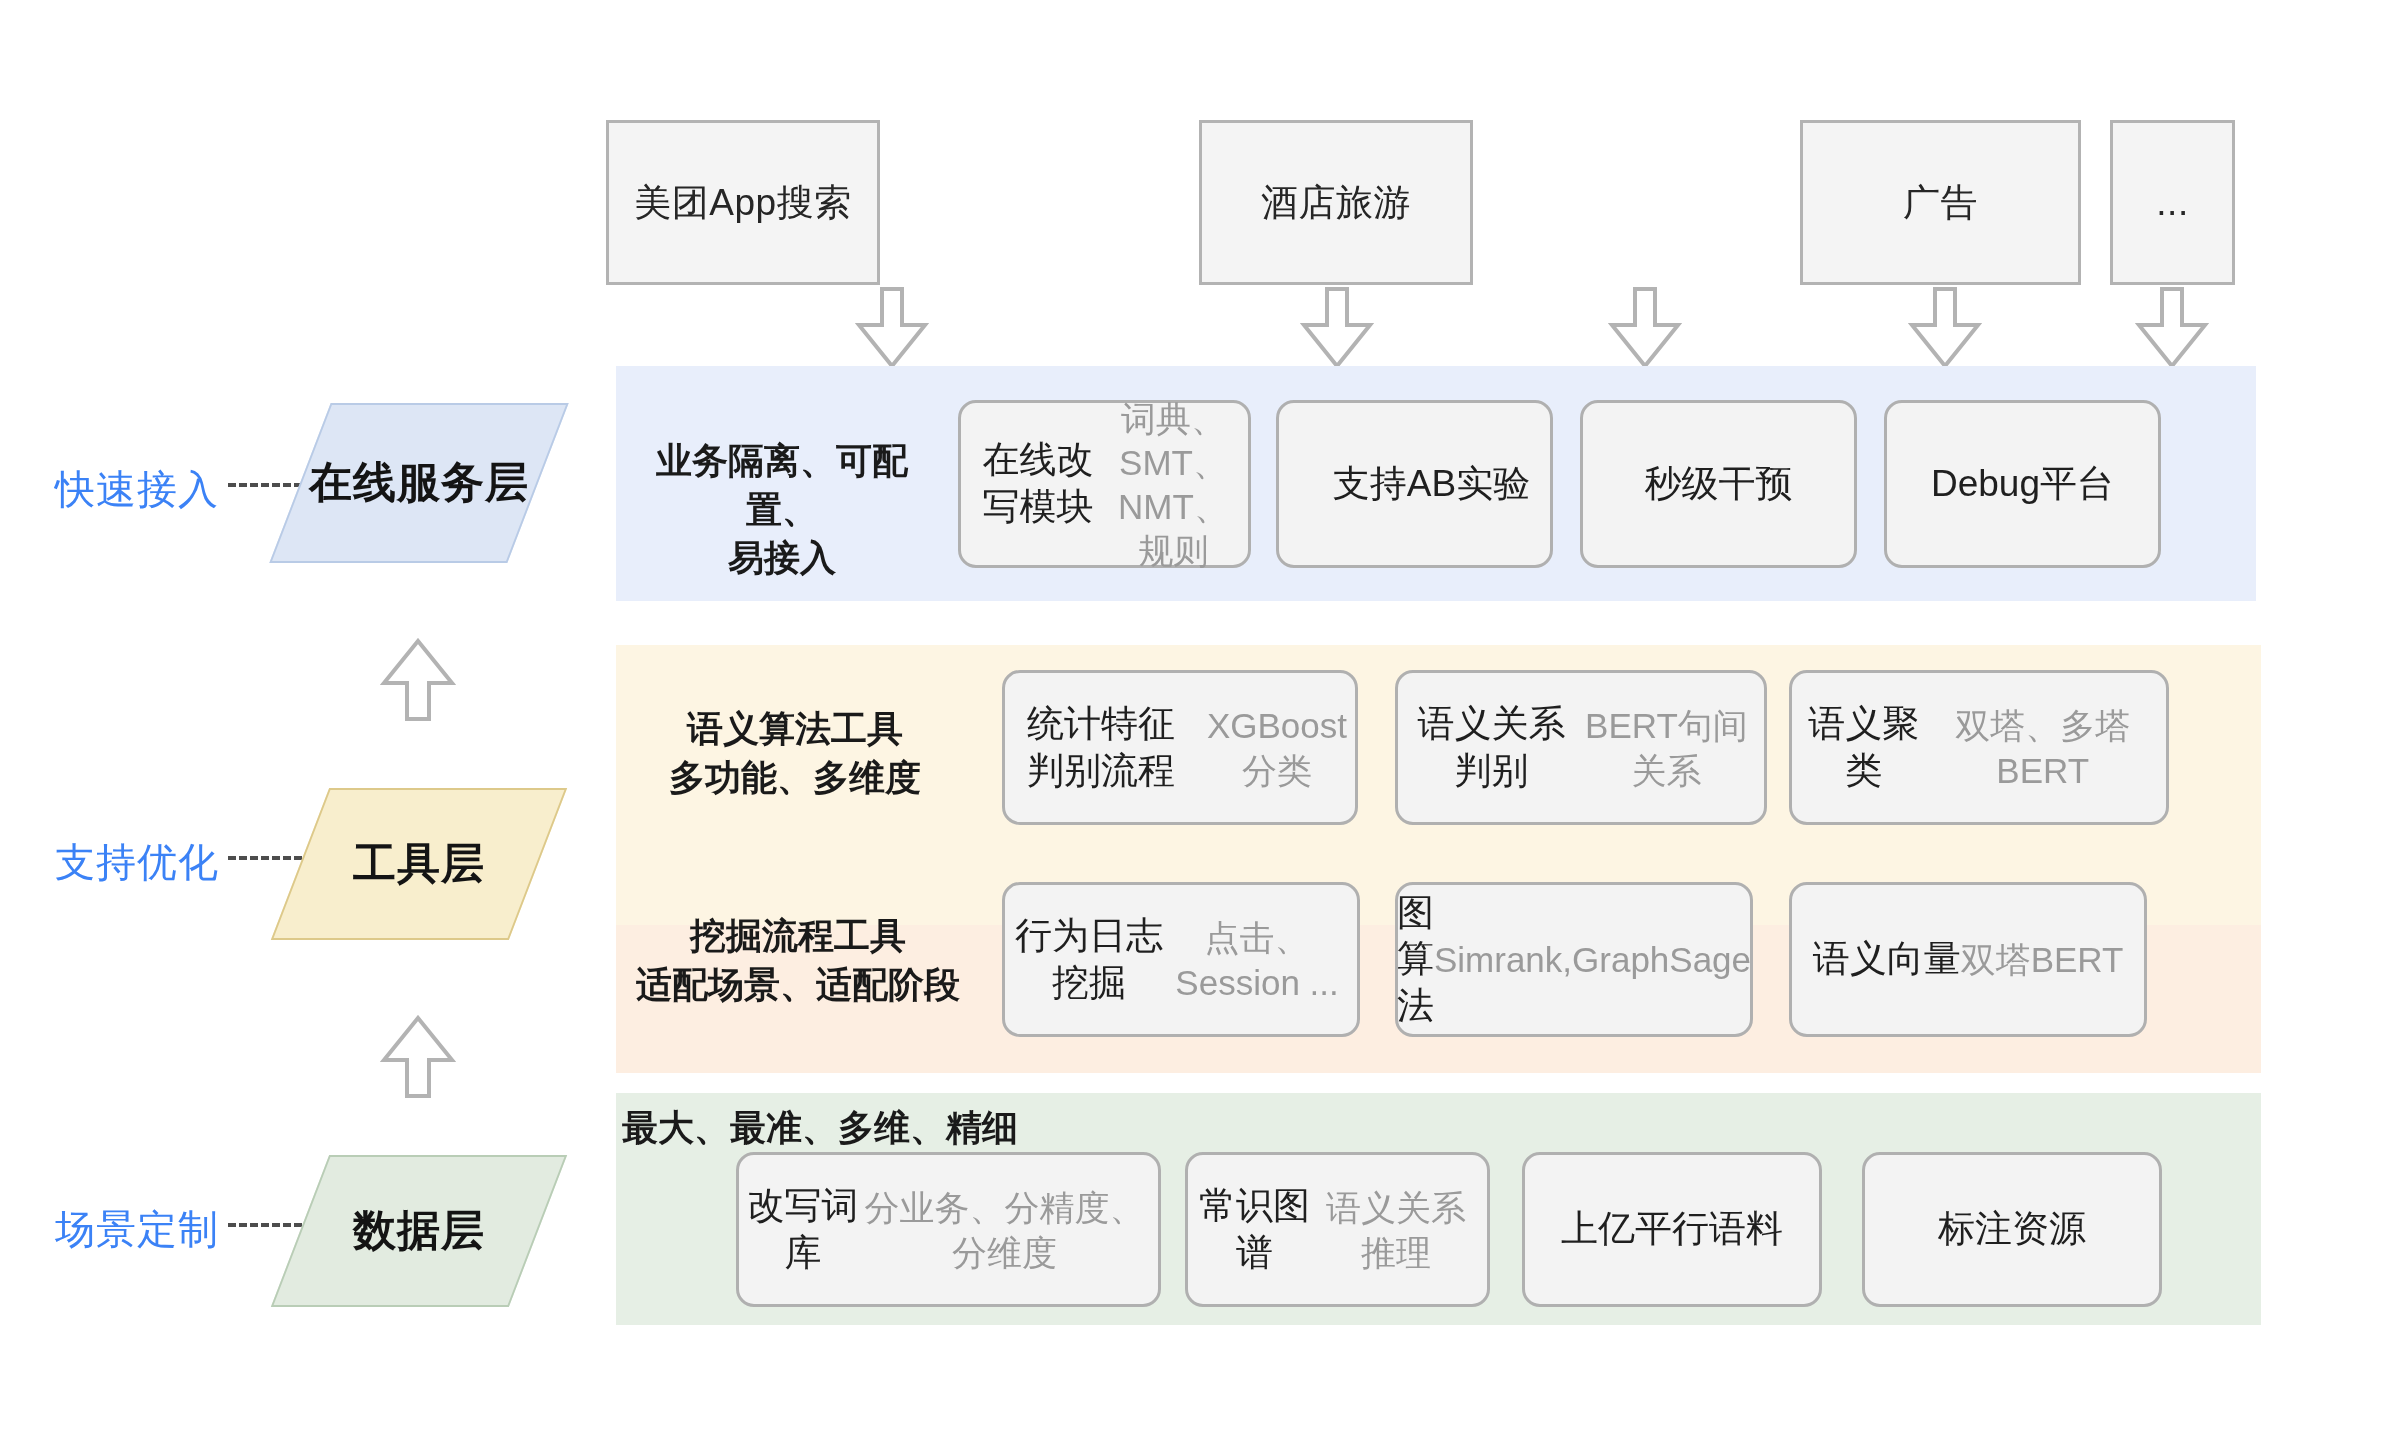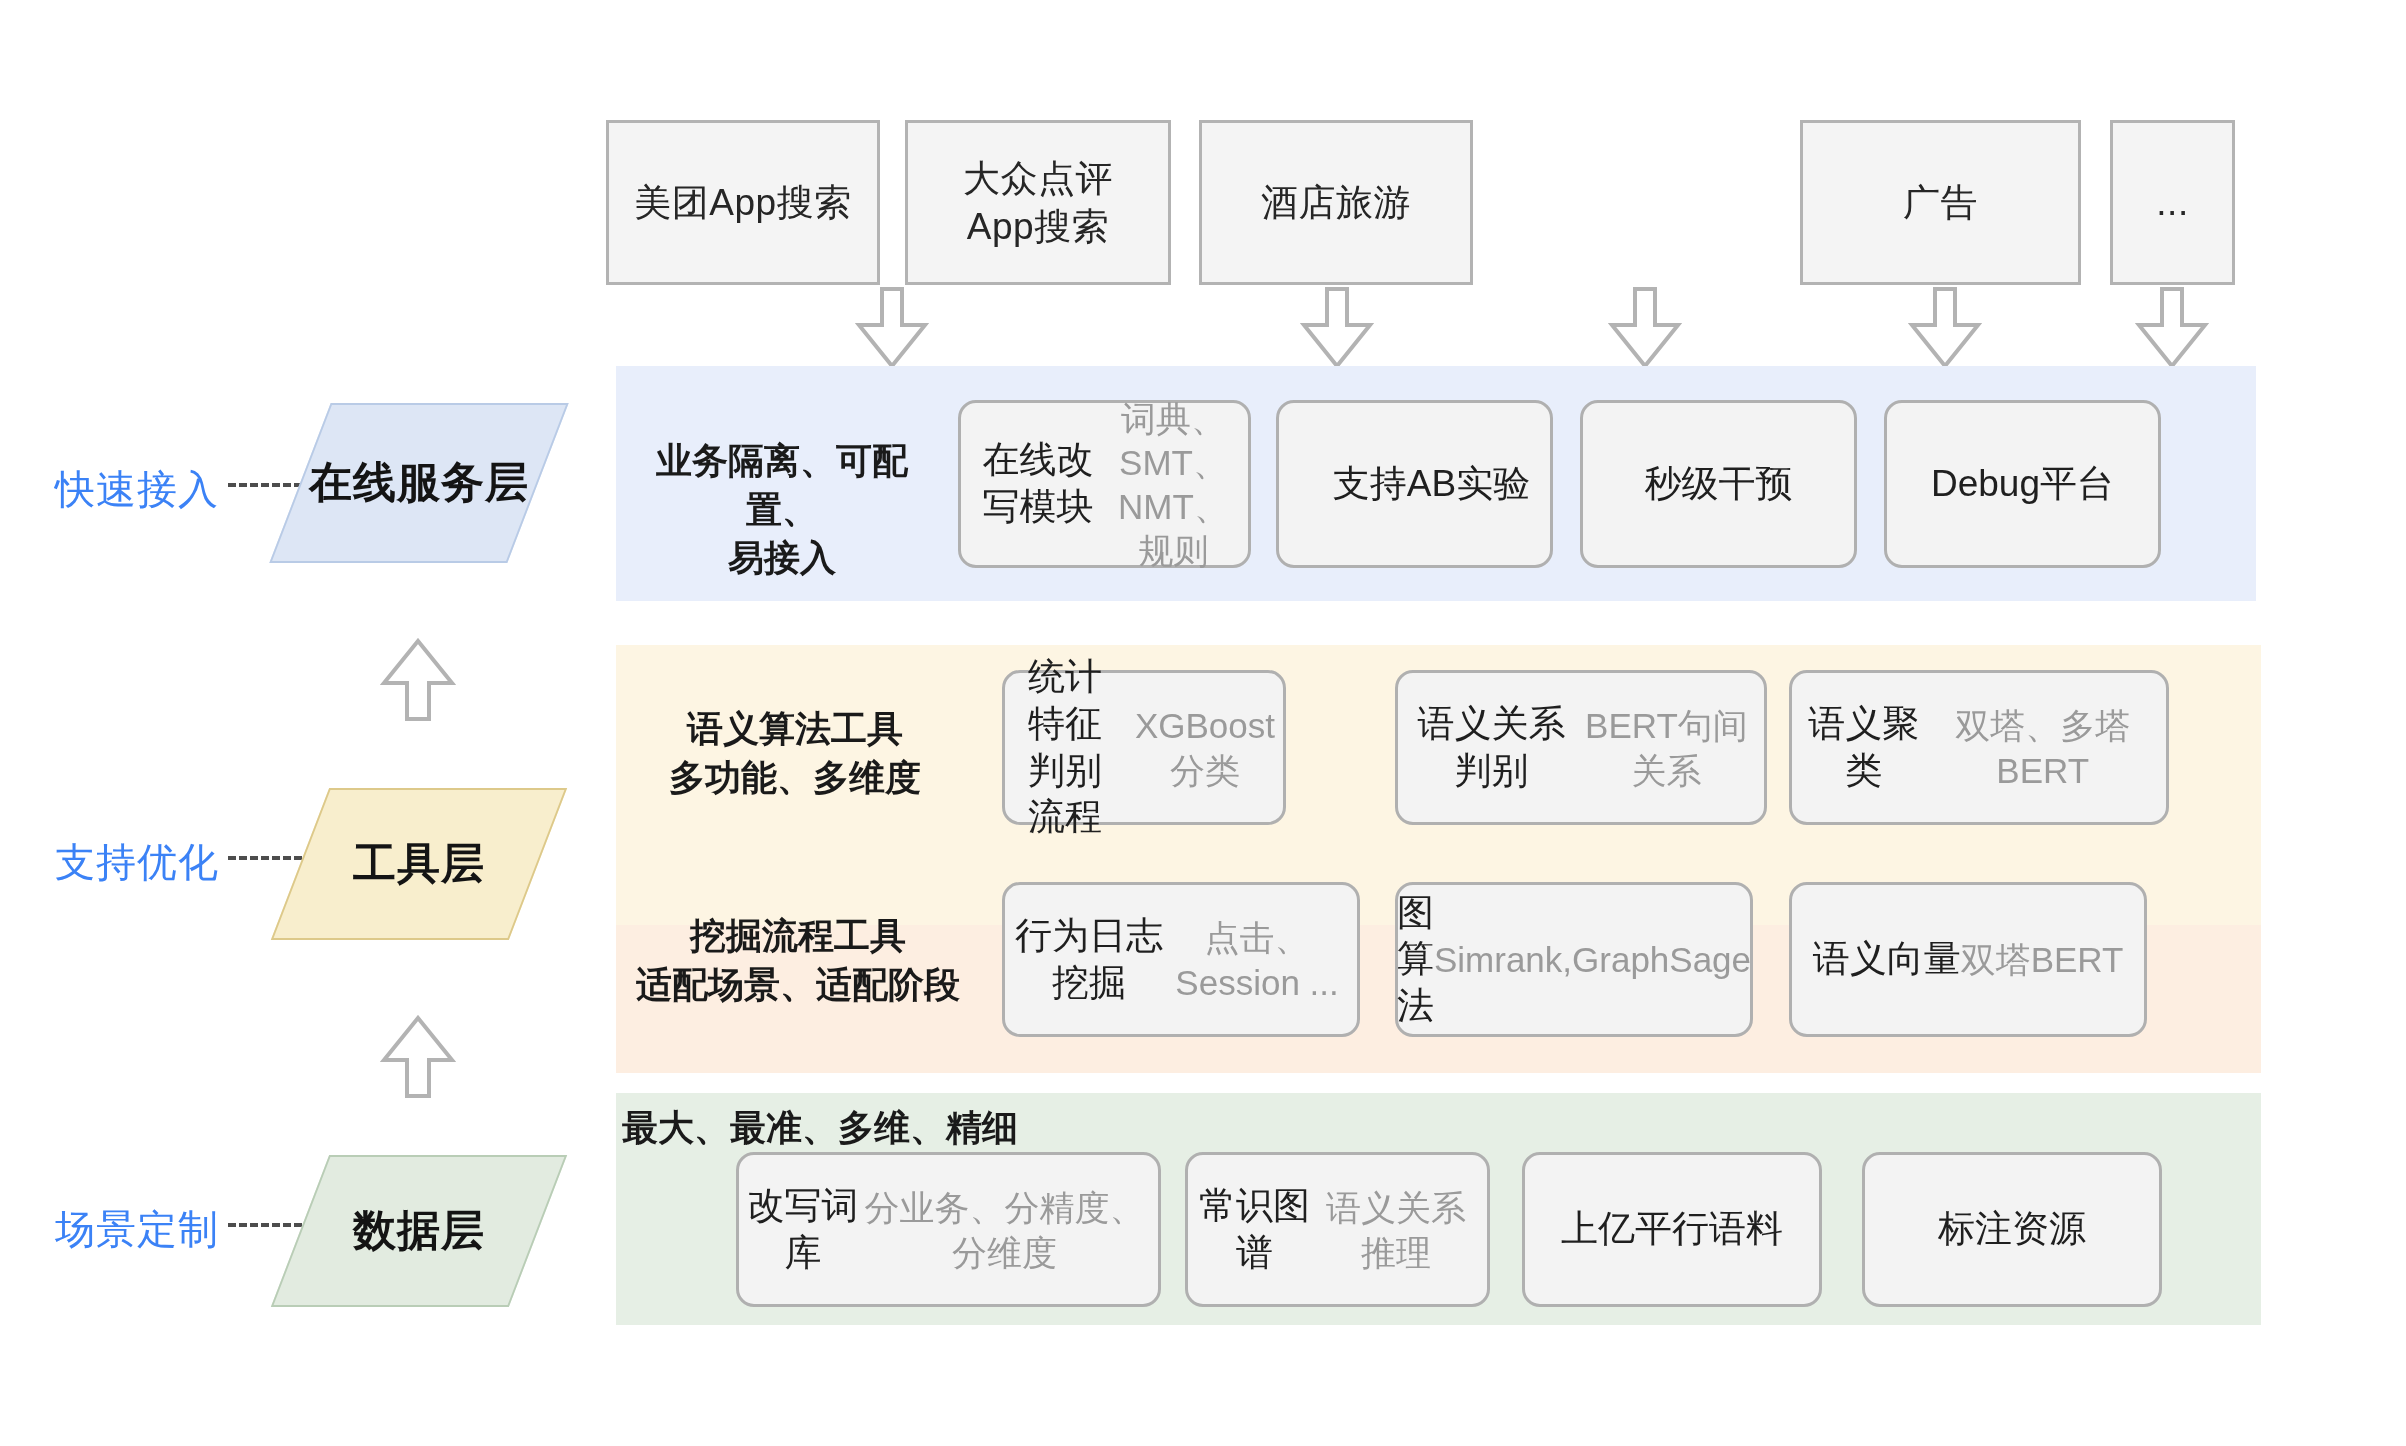--- a/index.html
+++ b/index.html
@@ -133,24 +133,20 @@
   }
 </style>
 </head>
 <body>
 
 <div id="stage">
 
   <div class="src-box" style="left:606px; top:120px; width:274px; height:165px;">
     <span class="txt">美团App搜索</span>
   </div>
-  <div class="src-box" style="left:905px; top:120px; width:266px; height:165px;">
-    <span class="txt">大众点评
-App搜索</span>
-  </div>
   <div class="src-box" style="left:1199px; top:120px; width:274px; height:165px;">
     <span class="txt">酒店旅游</span>
   </div>
   <div class="src-box" style="left:1800px; top:120px; width:281px; height:165px;">
     <span class="txt">广告</span>
   </div>
   <div class="src-box" style="left:2110px; top:120px; width:125px; height:165px;">
     <span class="txt">...</span>
   </div>
 
@@ -200,21 +196,21 @@
     <span class="c-title">Debug平台</span>
   </div>
 
   <div class="band band-tool-a" style="left:616px; top:645px; width:1645px; height:280px;"></div>
   <div class="band band-tool-b" style="left:616px; top:925px; width:1645px; height:145px;"></div>
   <div class="band band-tool-b" style="left:616px; top:925px; width:1645px; height:148px;"></div>
 
   <div class="band-cap" style="left:630px; top:705px; width:330px;">语义算法工具
 多功能、多维度</div>
 
-  <div class="card" style="left:1002px; top:670px; width:284px; height:155px;gap:18px;">
+  <div class="card" style="left:1002px; top:670px; width:356px; height:155px;gap:18px;">
     <span class="c-title">统计特征判别流程</span>
     <span class="c-sub">XGBoost分类</span>
   </div>
   <div class="card" style="left:1395px; top:670px; width:372px; height:155px;">
     <span class="c-title">语义关系判别</span>
     <span class="c-sub">BERT句间关系</span>
   </div>
   <div class="card" style="left:1789px; top:670px; width:380px; height:155px;">
     <span class="c-title">语义聚类</span>
     <span class="c-sub">双塔、多塔BERT</span>

